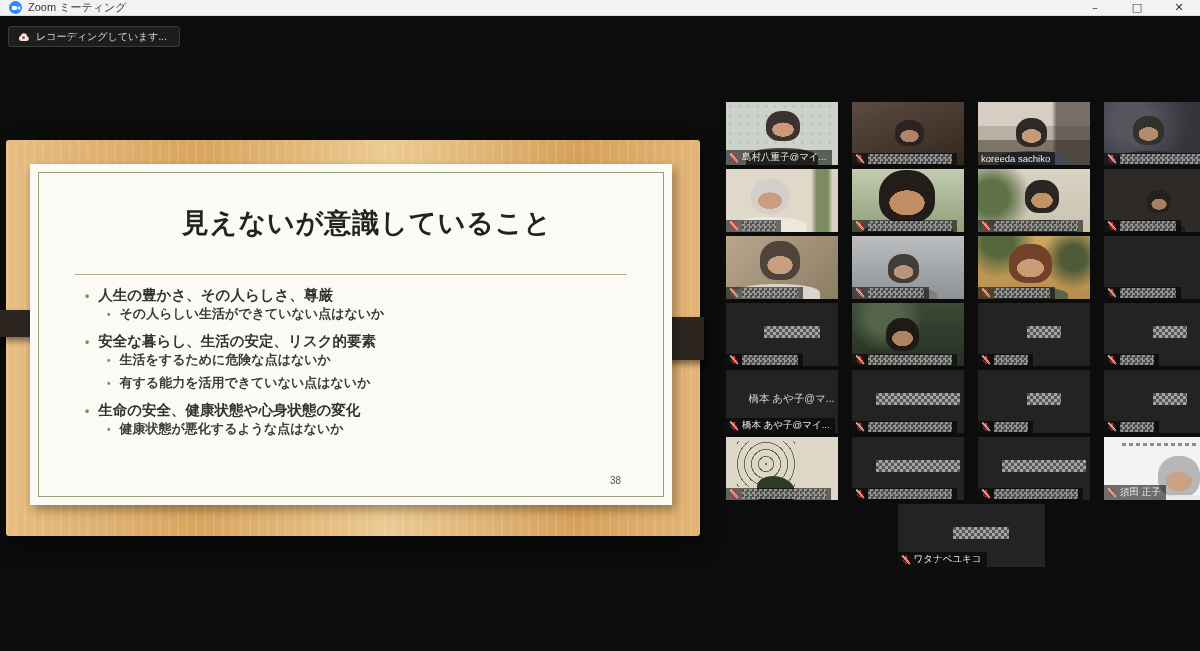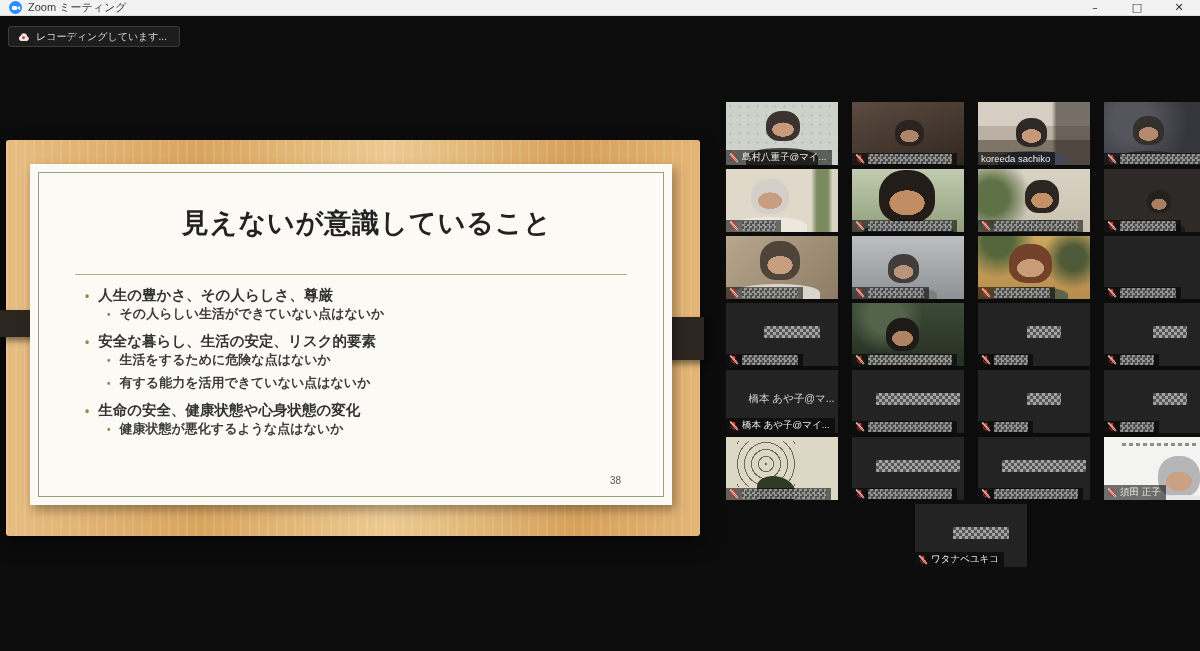--- a/index.html
+++ b/index.html
@@ -50,21 +50,21 @@
          padding-left:22px;white-space:nowrap;}
   .dot{color:#8a8a4a;margin-right:9px;font-size:12px;}
   .b-sub .dot{font-size:10px;}
   .pagenum{position:absolute;bottom:10px;right:42px;font-size:10px;color:#555;}
 
   
   .grid{position:absolute;left:726px;top:80px;display:grid;
         grid-template-columns:repeat(4,112px);grid-auto-rows:63px;gap:4px 14px;}
   .tile{position:relative;background:#232323;overflow:hidden;}
   .tile.active{outline:2px solid #c3cc52;outline-offset:-2px;z-index:2;}
-  .tile.single{grid-column:1 / -1;justify-self:center;width:112px;}
+  .tile.single{grid-column:1 / -1;justify-self:center;width:112px;padding-left:35px;}
   .center-name{position:absolute;top:22px;left:0;right:0;text-align:center;color:#d2d2d2;
         font-size:10.5px;white-space:nowrap;overflow:hidden;margin-left:19px;}
   .vlabel{position:absolute;left:0;bottom:0;max-width:100%;box-sizing:border-box;display:flex;
         align-items:center;gap:3px;background:rgba(0,0,0,.55);padding:1px 5px 1px 3px;
         font-size:9.5px;color:#ececec;white-space:nowrap;overflow:hidden;z-index:3;}
   .mic{width:10px;height:10px;flex:0 0 auto;}
   .mosaic{display:inline-block;height:10px;border-radius:1px;opacity:.92;vertical-align:middle;
         background:repeating-conic-gradient(#9d9d9d 0% 25%,#4e4e4e 0% 50%) 0 0/5px 5px;}
   .center-name .mosaic{height:12px;background:repeating-conic-gradient(#b0b0b0 0% 25%,#5a5a5a 0% 50%) 0 0/6px 6px;}
   .mosaic.short{width:34px}.mosaic.med{width:56px}.mosaic.long{width:84px}

